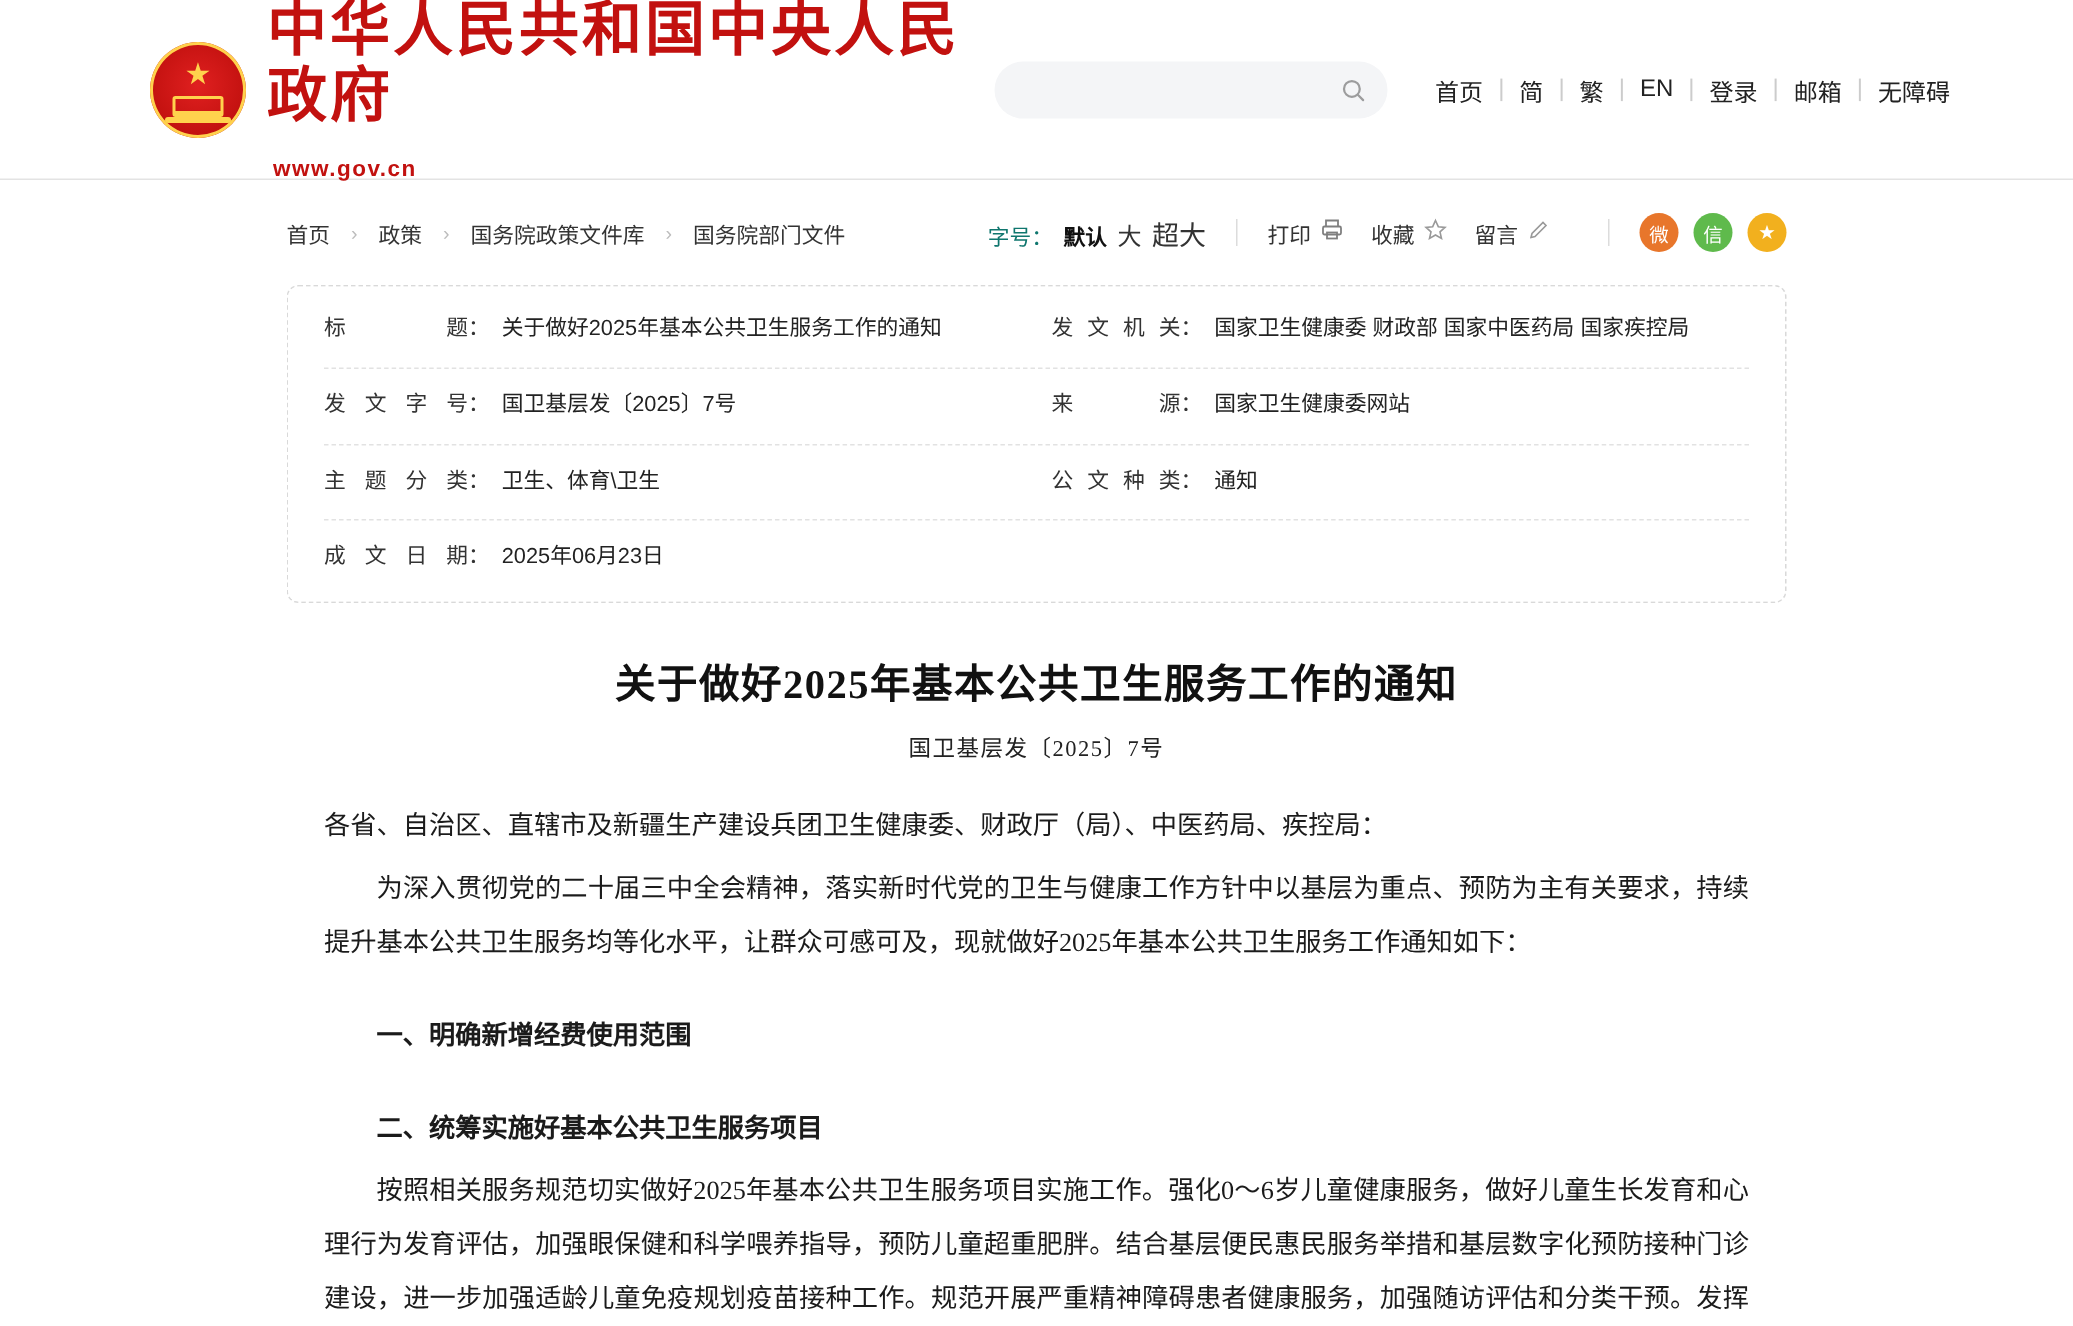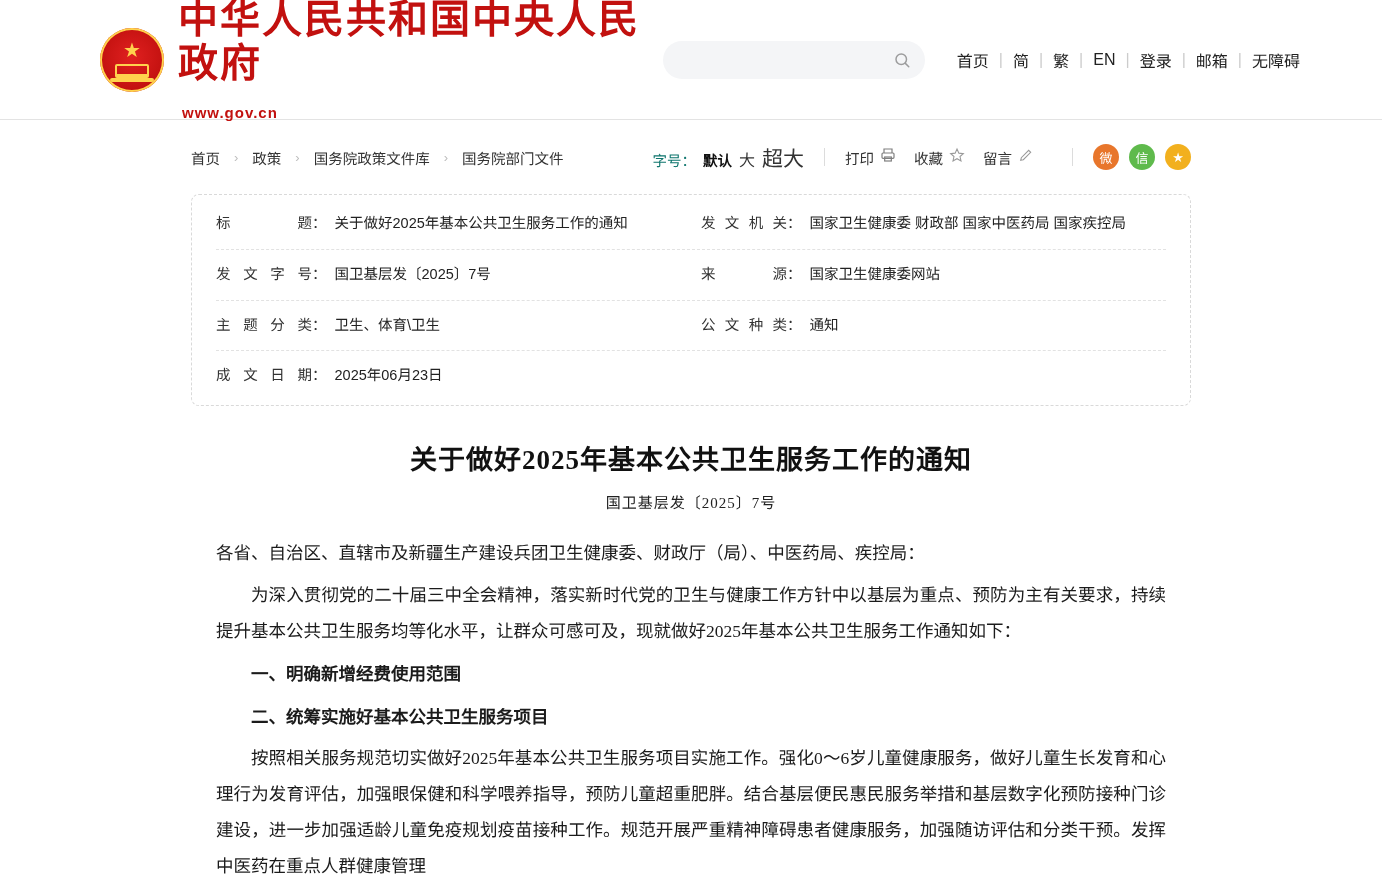--- a/index.html
+++ b/index.html
@@ -152,21 +152,21 @@
     align-items: center;
     font-size: 14.5px;
     color: #333;
     gap: 0;
   }
   .fontsize-group { display: flex; align-items: baseline; gap: 7px; }
   .fontsize-group .label { color: #0f766e; }
   .fs { cursor: pointer; color: #333; }
   .fs.active { font-weight: bold; color: #111; }
   .fs.big { font-size: 16px; }
-  .fs.huge { font-size: 21px; }
+  .fs.huge { font-size: 18px; }
   .vline { width: 1px; height: 18px; background: #dcdcdc; margin: 0 20px; }
   .tool { display: inline-flex; align-items: flex-start; gap: 6px; margin-right: 18px; color: #333; }
   .tool svg { opacity: .75; }
   .socials { display: flex; align-items: center; gap: 10px; }
   .circ {
     width: 26px; height: 26px; border-radius: 50%;
     display: inline-flex; align-items: center; justify-content: center;
     color: #fff; font-size: 13px;
   }
   .circ.weibo { background: #e8762b; }
@@ -236,21 +236,21 @@
     font-size: 17.5px;
     line-height: 2.05;
     color: #1b1b1b;
     margin: 0 0 6px;
     text-align: justify;
   }
   .article p.indent { text-indent: 2em; }
   .article p.heading {
     text-indent: 2em;
     font-weight: bold;
-    margin-top: 7px;
+    margin-top: 26px;
   }
 </style>
 </head>
 <body>
 
 <header class="site-header">
   <div class="brand">
     <div class="emblem">
       <span class="star">★</span>
       <span class="gate"></span>

